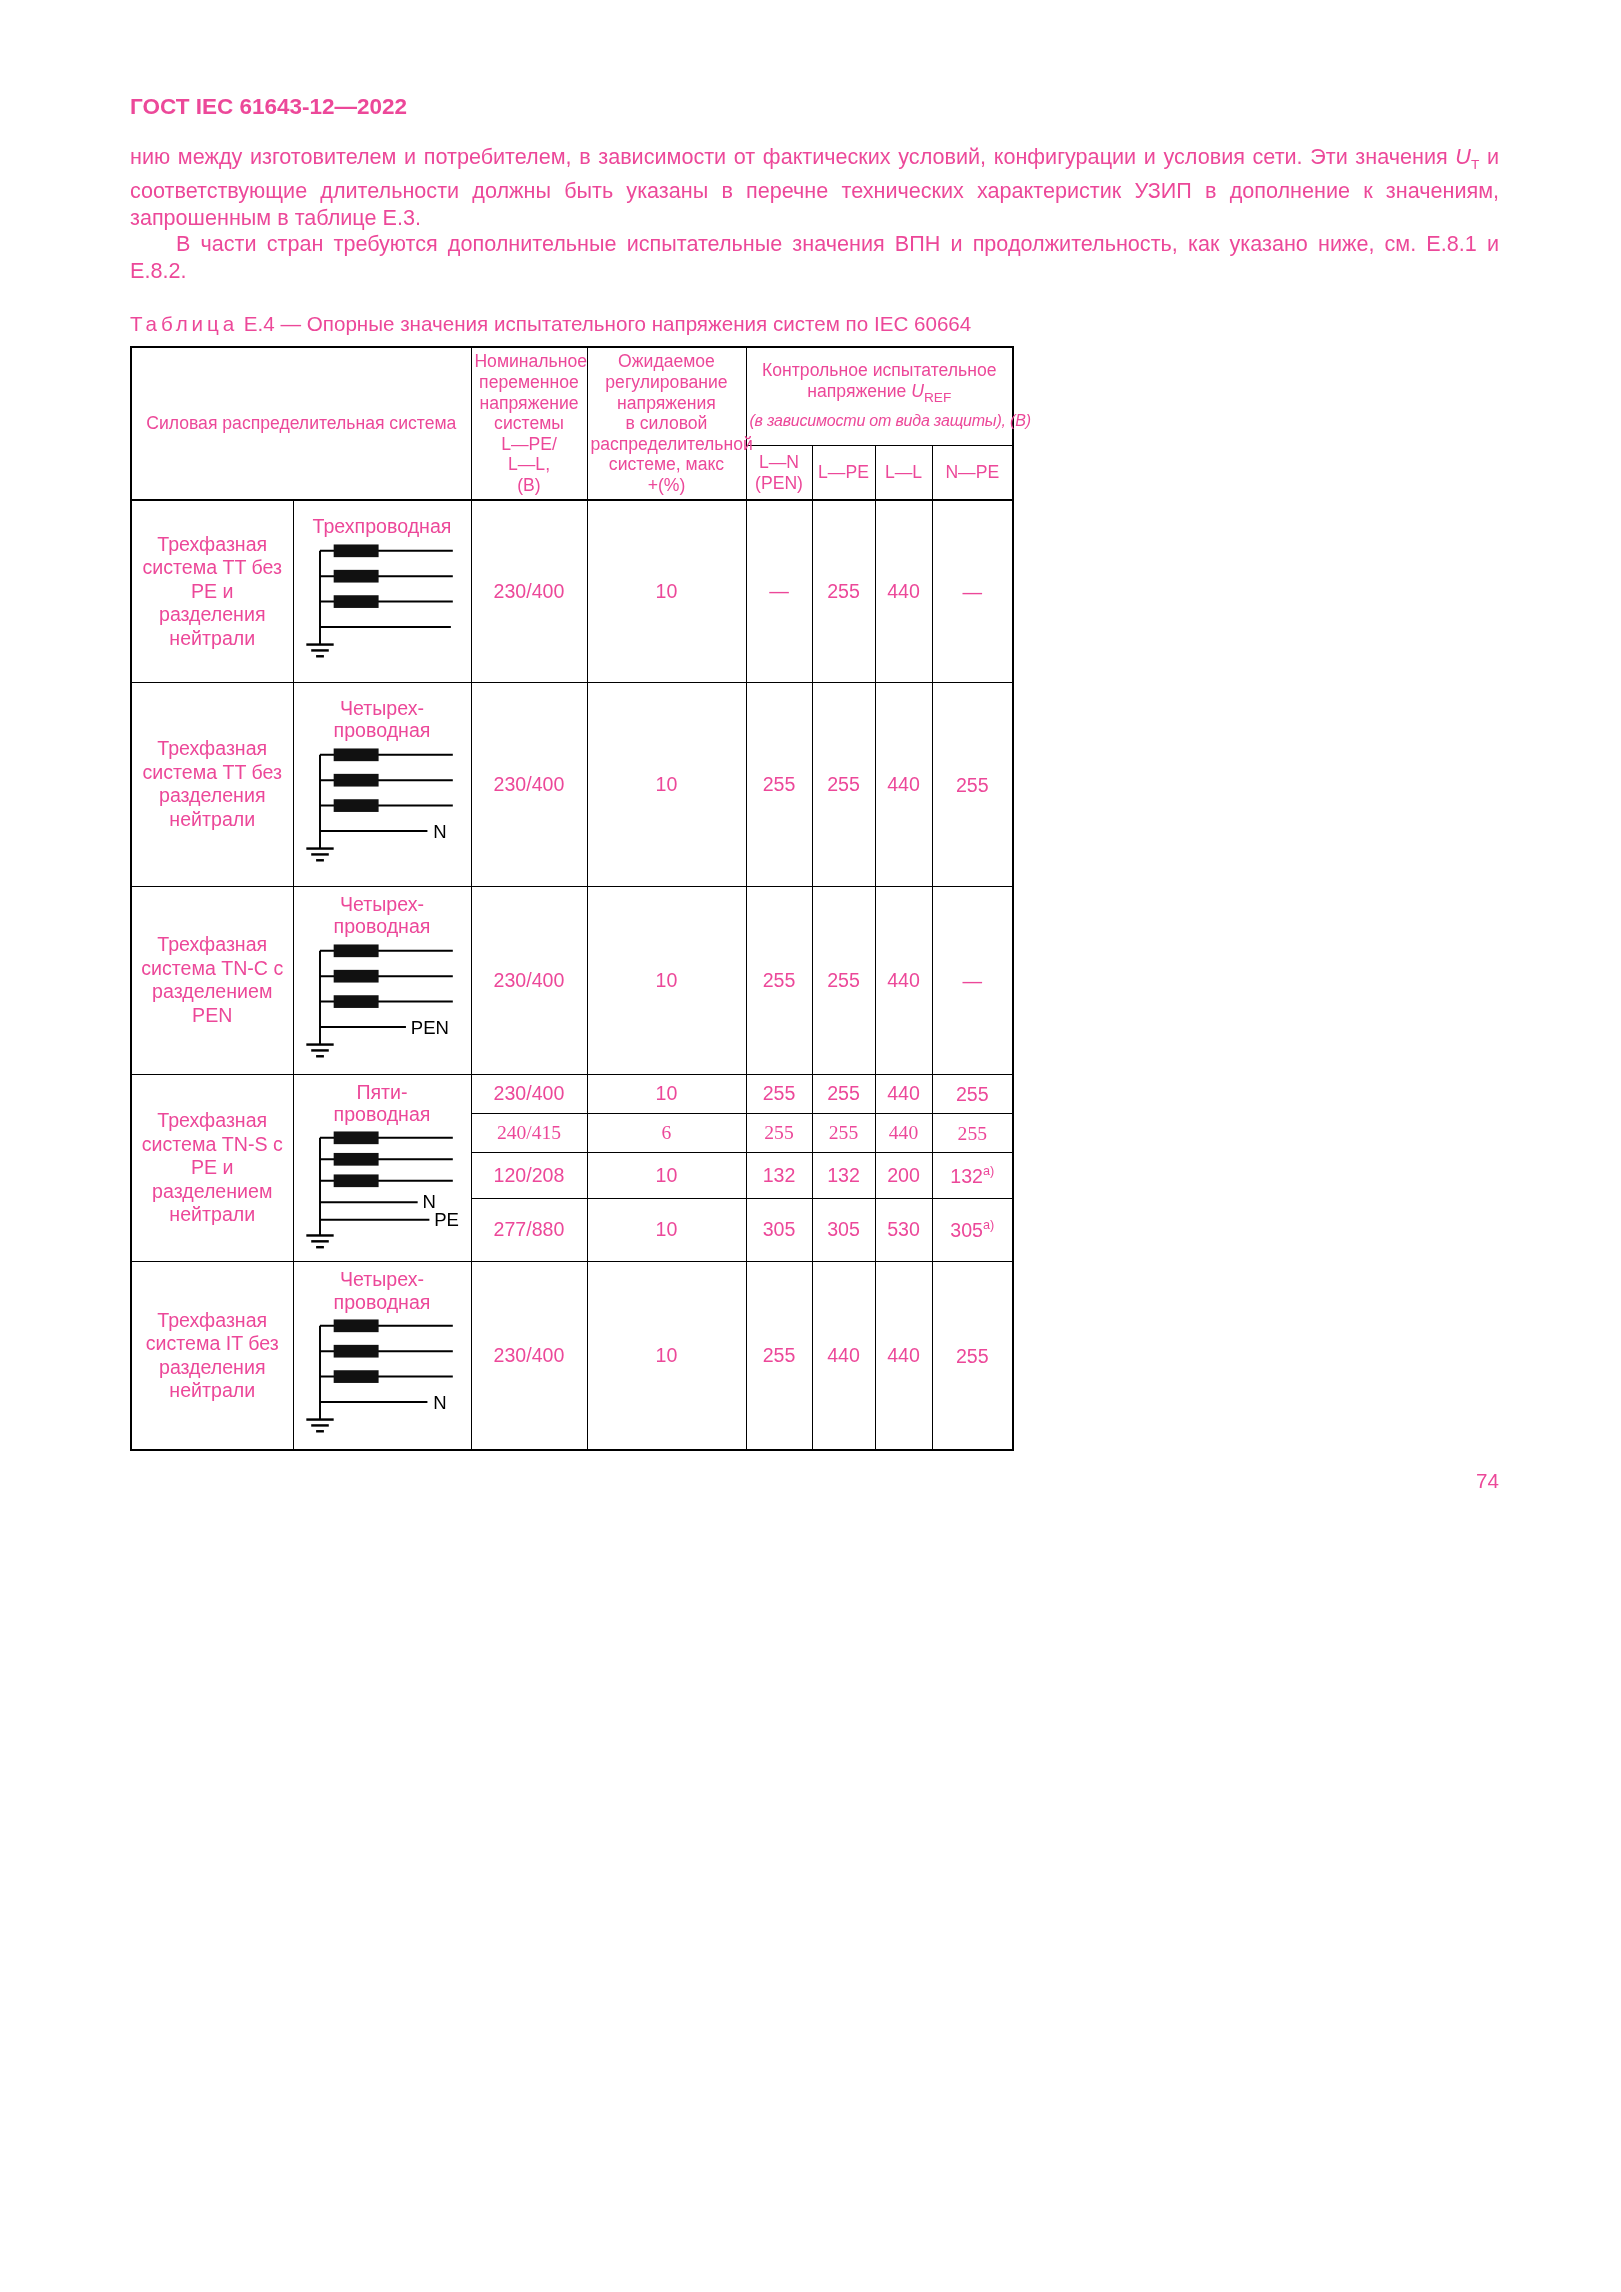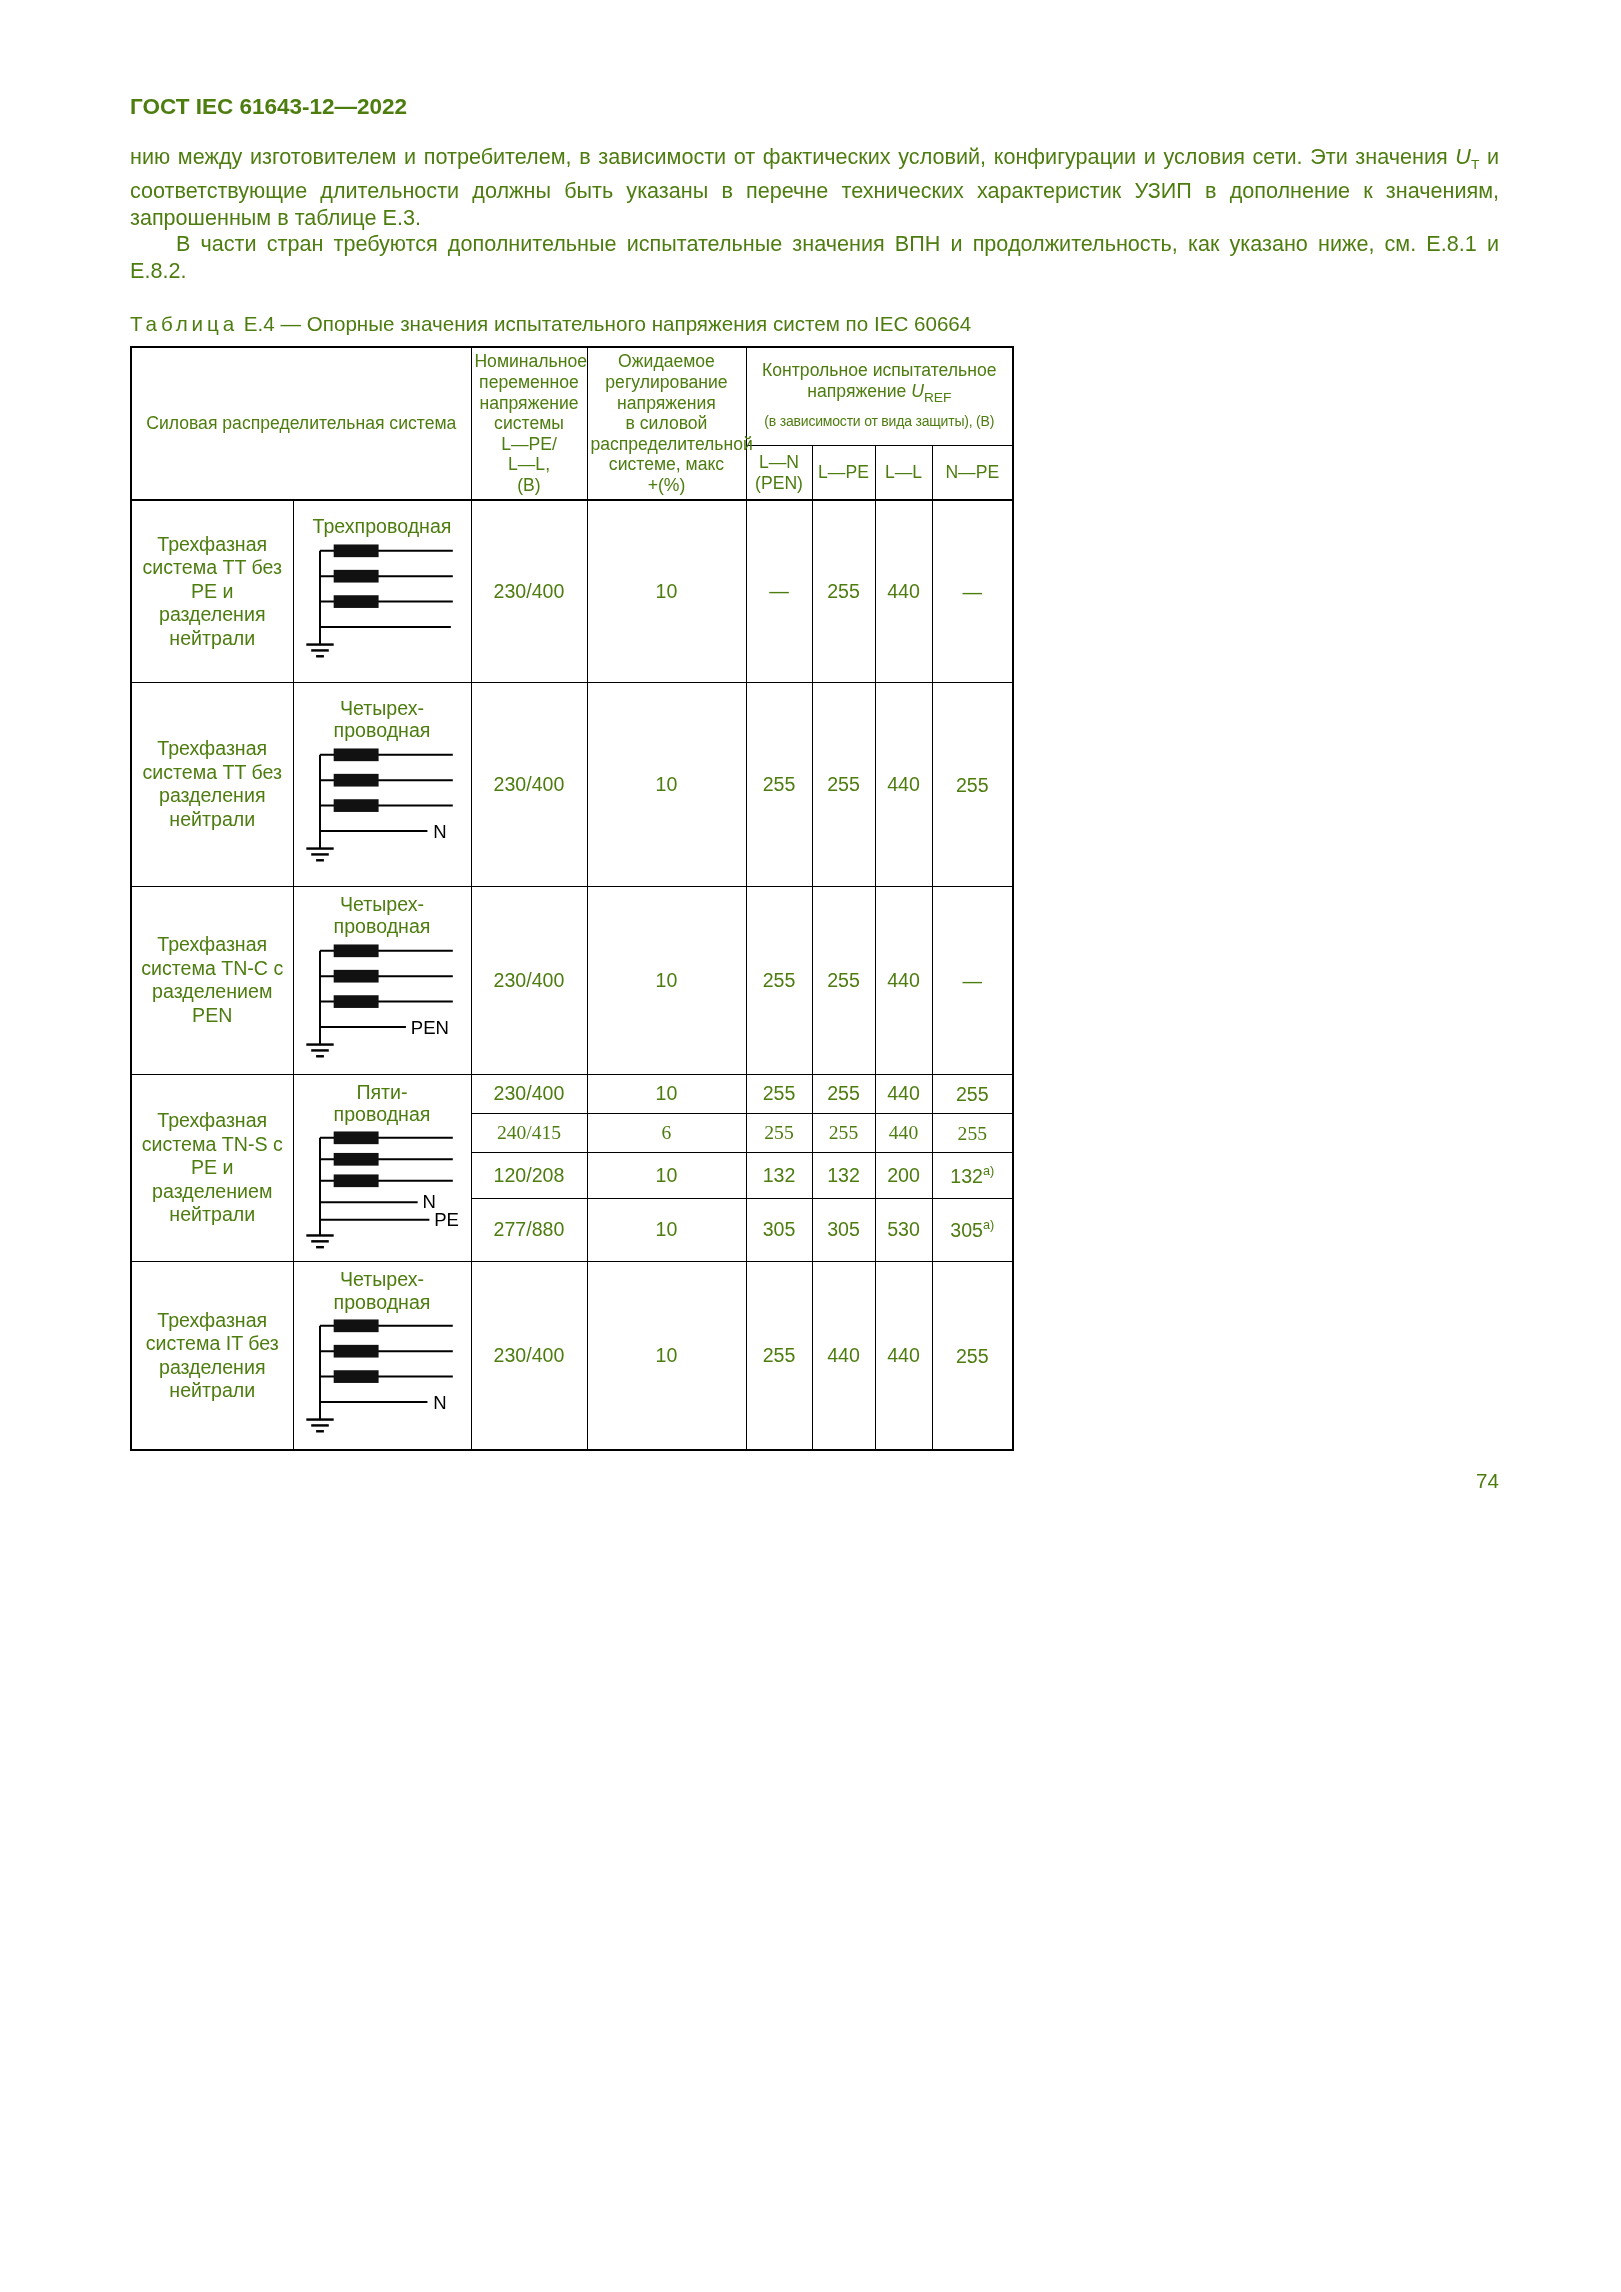--- a/index.html
+++ b/index.html
@@ -1,40 +1,40 @@
 <!DOCTYPE html>
 <html lang="ru"><head>
 <meta charset="utf-8">
 <title>ГОСТ IEC 61643-12—2022 — стр. 74</title>
 <style>
   * { margin:0; padding:0; box-sizing:border-box; }
   html,body { background:#ffffff; }
   .page {
-    width:1621px; height:2293px; background:#fff; color:#4d7c0f;
+    width:1621px; height:2293px; background:#fff; color:#ec4899;
     font-family:"Liberation Sans", sans-serif; position:relative; overflow:hidden;
   }
   .content { padding:94px 122px 0 130px; }
 
   .doc-code { font-weight:bold; font-size:22.5px; margin-bottom:23.5px; }
 
   .body-text { font-size:21.6px; line-height:26.5px; text-align:justify; }
   .body-text.indent { text-indent:46px; }
   .sym { font-style:italic; }
   sub.symsub { font-size:13.7px; }
 
   .caption { font-size:20.6px; margin-top:27.4px; margin-bottom:9.8px; }
   .caption .spaced { letter-spacing:3.9px; }
 
   table.e4 { border-collapse:collapse; table-layout:fixed; width:884px; border:2px solid #000; }
   .e4 th, .e4 td { border:1px solid #000; text-align:center; vertical-align:middle; }
   .e4 thead th { font-weight:normal; font-size:17.6px; line-height:20.6px; padding:3.9px 2.9px; }
   .e4 th.hb { border-bottom:2.9px solid #000; }
   .pre { white-space:pre-line;text-align:center; }
   .uref-main { margin-bottom:2.9px; }
-  .uref-note { font-size:14px; white-space:nowrap; letter-spacing:-0.2px; }
+  .uref-note { font-size:16px; white-space:nowrap; letter-spacing:-0.2px;font-style:italic; }
 
   .e4 td.sys { font-size:19.6px; line-height:23.5px; padding:7px; }
   .e4 td.diag { padding:5.9px 3.9px; }
   .dtitle { font-size:19.6px; line-height:22.5px; margin-bottom:4.9px; }
   .e4 td.val { font-size:19.6px; padding:2px 2.9px; }
   .e4 td.val sup { font-size:12.7px; }
 
   svg.circ { display:block; margin:0 auto; }
   svg.circ text { font-family:"Liberation Sans", sans-serif; font-size:19px; fill:#000; }
 

